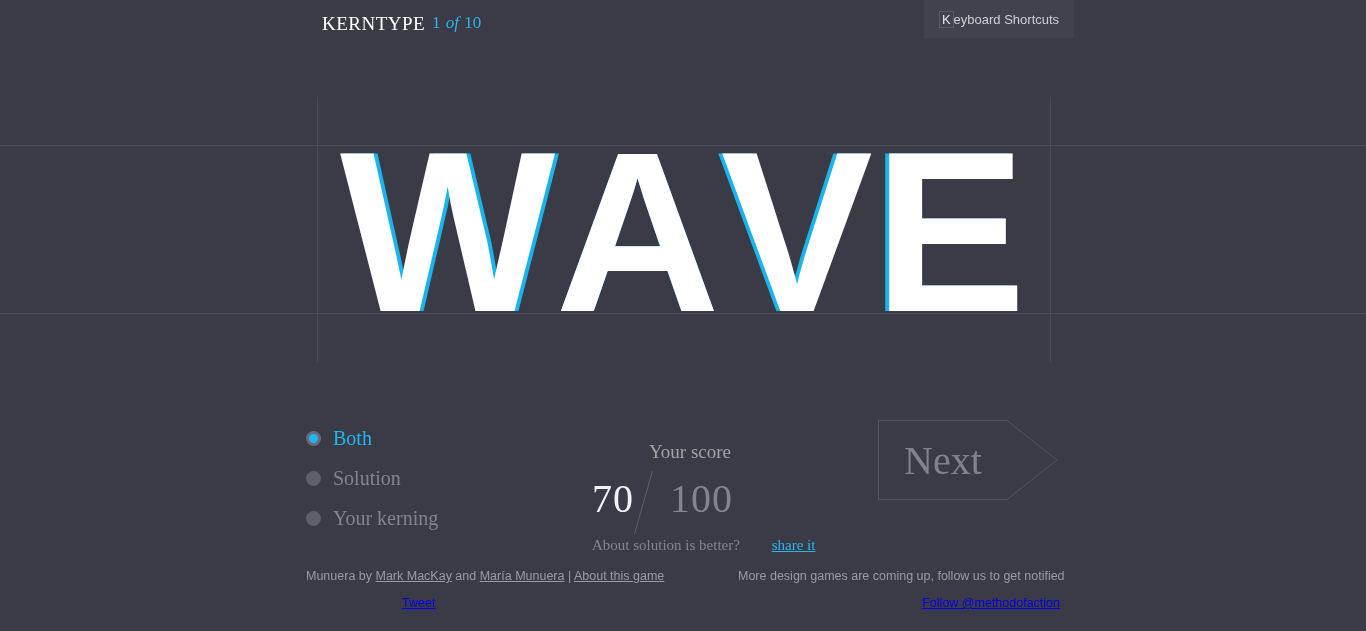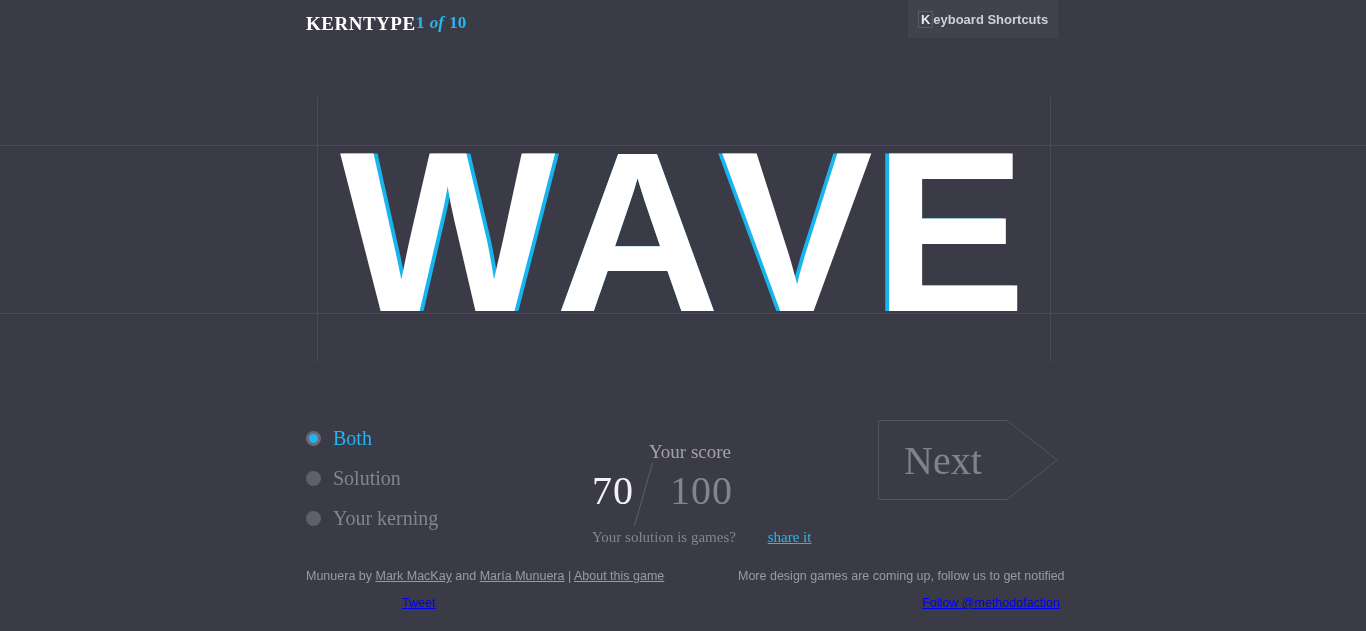--- a/index.html
+++ b/index.html
@@ -33,24 +33,23 @@
     width: 1px;
     height: 265px;
     background: #4b4b57;
   }
   .guide-v.left  { left: 317px; }
   .guide-v.right { left: 1050px; }
 
   
   .header {
     position: absolute;
-    top: 0; left: 0;
+    top: 0; left: 16px;
     width: 1119px;
     height: 48px;
-    font-weight: bold;
   }
 
   .brand {
     position: absolute;
     left: 306px;
     top: 13px;
     font-family: "Liberation Serif", serif;
     font-size: 19px;
     letter-spacing: 0.5px;
     color: #ffffff;
@@ -205,21 +204,21 @@
     font-size: 19px;
     color: #a3a3a3;
     text-align: center;
     width: 160px;
     margin-left: 18px;
     margin-top: 19px;
   }
   .score-values {
     position: relative;
     height: 46px;
-    margin-top: 4px;
+    margin-top: 12px;
   }
   .score-mine {
     position: absolute;
     left: 0;
     top: 0;
     font-family: "Liberation Serif", serif;
     font-size: 40px;
     color: #f2f2f5;
     letter-spacing: 1px;
   }
@@ -375,21 +374,21 @@
 </div>
 
 <div class="score">
   <div class="score-title">Your score</div>
   <div class="score-values">
     <span class="score-mine">70</span>
     <span class="score-slash"></span>
     <span class="score-total">100</span>
   </div>
   <div class="score-share">
-    <span>Your solution is games?</span>
+    <span>About solution is better?</span>
     <a href="#">share it</a>
   </div>
 </div>
 
 <div class="next-btn">
   <svg class="next-svg" width="180" height="80" viewBox="0 0 180 80">
     <polygon points="0.5,0.5 129,0.5 179,40 129,79.5 0.5,79.5" fill="none" stroke="#54545f" stroke-width="1"></polygon>
   </svg>
   <div class="next-label">Next</div>
 </div>

